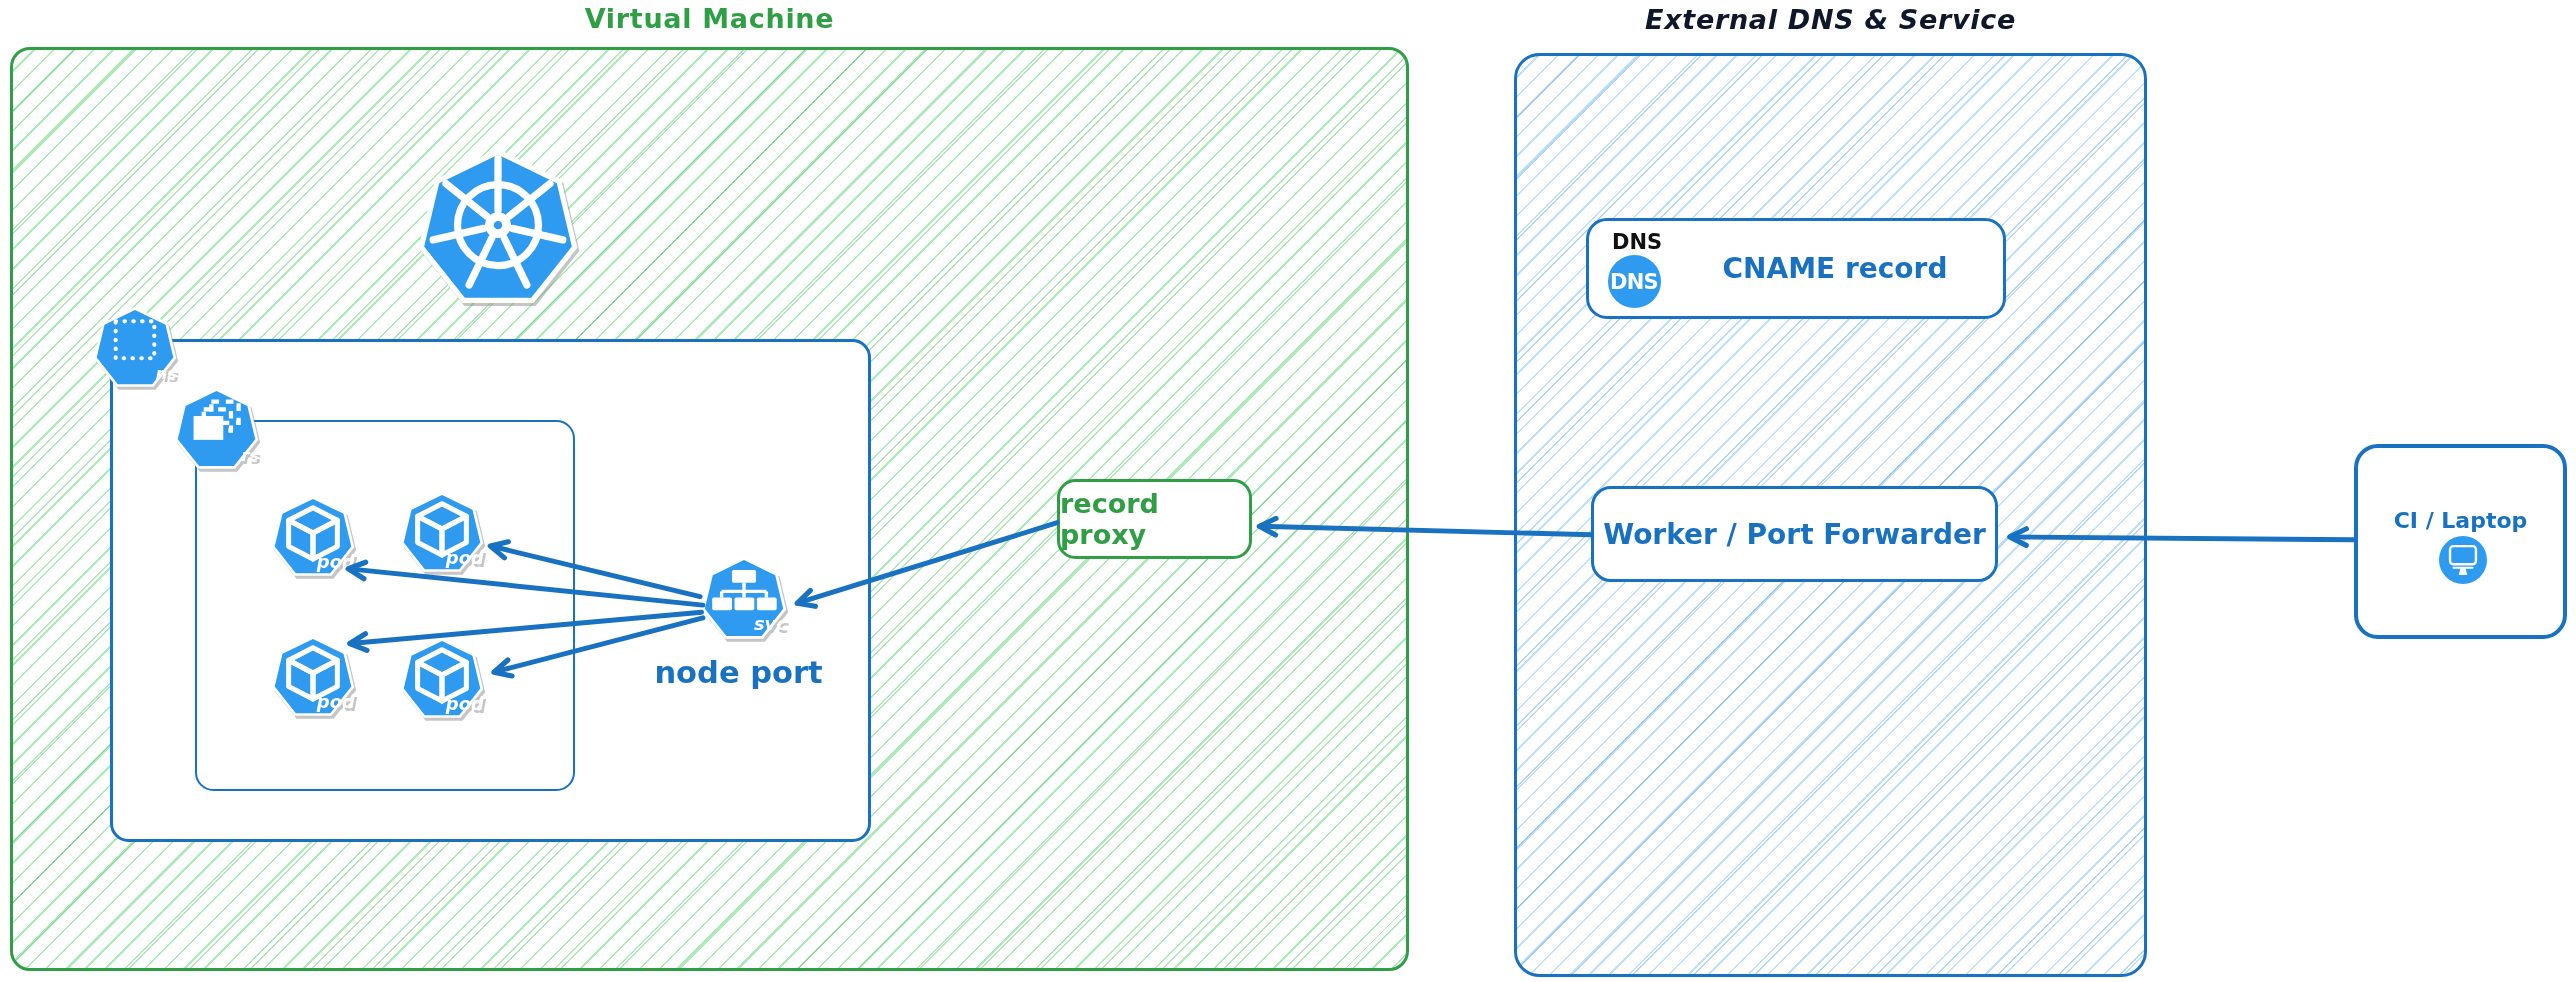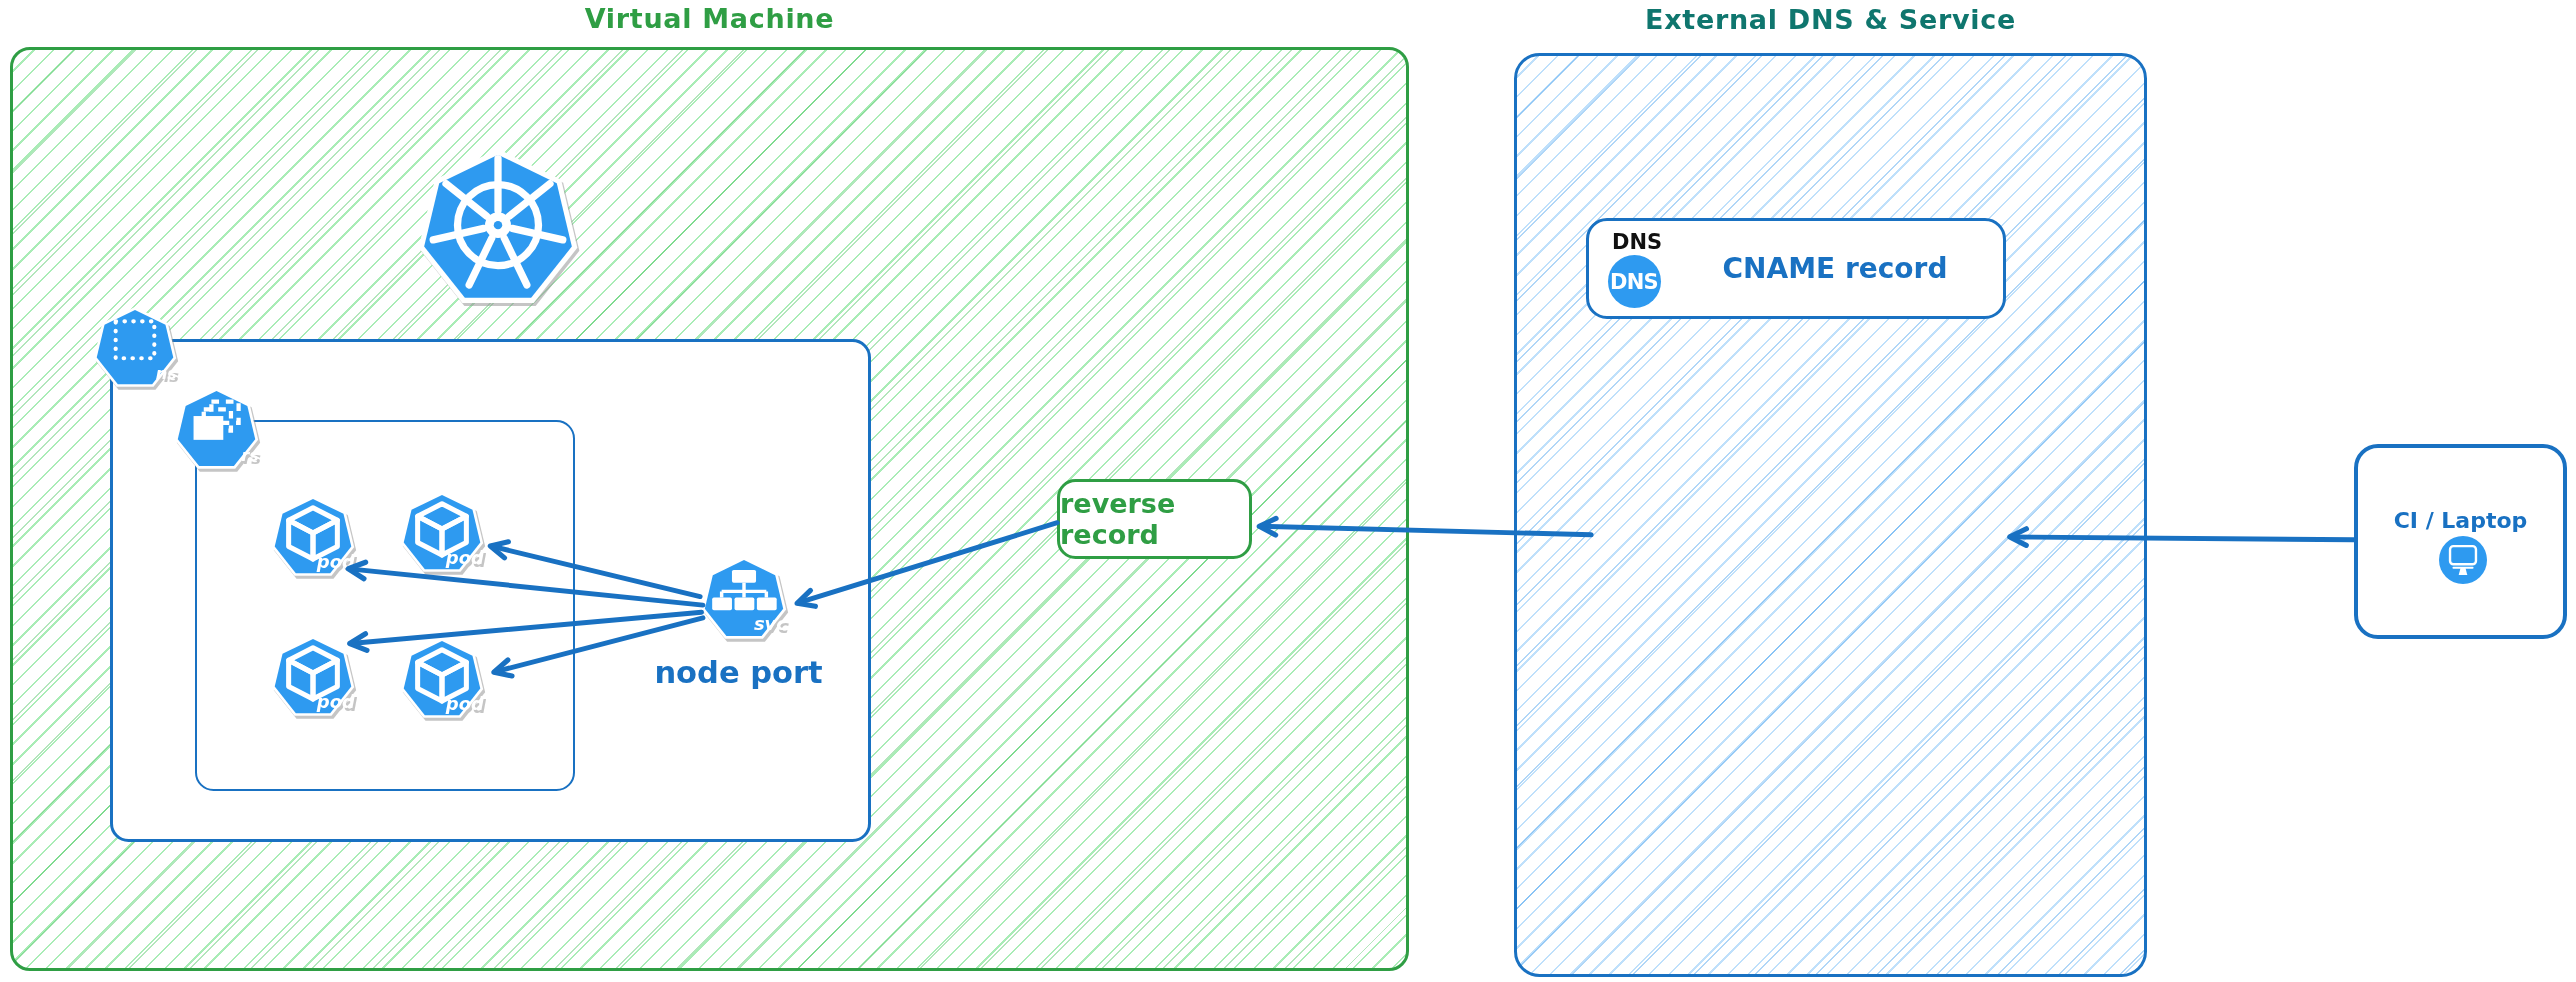--- a/index.html
+++ b/index.html
@@ -9,21 +9,21 @@
     background:#ffffff;
     font-family:"DejaVu Sans", sans-serif;
     overflow:hidden;
   }
   
   .group-title{
     position:absolute;text-align:center;font-size:27px;font-weight:600;
     letter-spacing:0.7px;
   }
   .vm-title{left:10px;top:2.8px;width:1399px;color:#2f9e44;}
-  .ext-title{left:1514px;top:4.3px;width:633px;color:#0f766e;}
+  .ext-title{left:1514px;top:4.3px;width:633px;color:#0f172a;font-style:italic;}
   .vm-box{
     position:absolute;left:10px;top:47px;width:1399px;height:924px;
     border:3.6px solid #2f9e44;border-radius:20px;box-sizing:border-box;
     background-image:
       repeating-linear-gradient(135deg, rgba(64,192,87,0.40) 0 1.4px, transparent 1.4px 43px),
       repeating-linear-gradient(135deg, #a9ecb6 0 1.6px, transparent 1.6px 14px);
   }
   .ext-box{
     position:absolute;left:1514px;top:53px;width:633px;height:924px;
     border:3.6px solid #1971c2;border-radius:25.6px;box-sizing:border-box;
@@ -196,31 +196,34 @@
       <rect x="13" y="47" width="23" height="15" rx="2" fill="#ffffff"></rect>
       <rect x="39" y="47" width="23" height="15" rx="2" fill="#ffffff"></rect>
       <rect x="65" y="47" width="23" height="15" rx="2" fill="#ffffff"></rect>
     </svg>
     <div class="hep-label" style="bottom:11%;">svc</div>
   </div>
 
   <div class="nodeport-label">node port</div>
 
   <div class="card rp-box">
-    <span>reverse record</span>
+    <span>record proxy</span>
   </div>
 
   <div class="card dns-box">
     <div class="dns-tag">DNS</div>
     <div class="dns-circle">
       <span>DNS</span>
     </div>
     <div class="cname-label">CNAME record</div>
   </div>
 
+  <div class="card worker-box">
+    <span>Worker / Port Forwarder</span>
+  </div>
 
   <div class="card ci-box">
     <div class="ci-label">CI / Laptop</div>
     <div class="monitor-circle">
       <svg viewBox="0 0 100 100">
         <rect x="23" y="21" width="54" height="38" rx="7" fill="none" stroke="#ffffff" stroke-width="5"></rect>
         <line x1="30" y1="66" x2="70" y2="66" stroke="#ffffff" stroke-width="4" stroke-linecap="round"></line>
         <path d="M45 66 L41 81 L59 81 L55 66 Z" fill="#ffffff"></path>
       </svg>
     </div>

